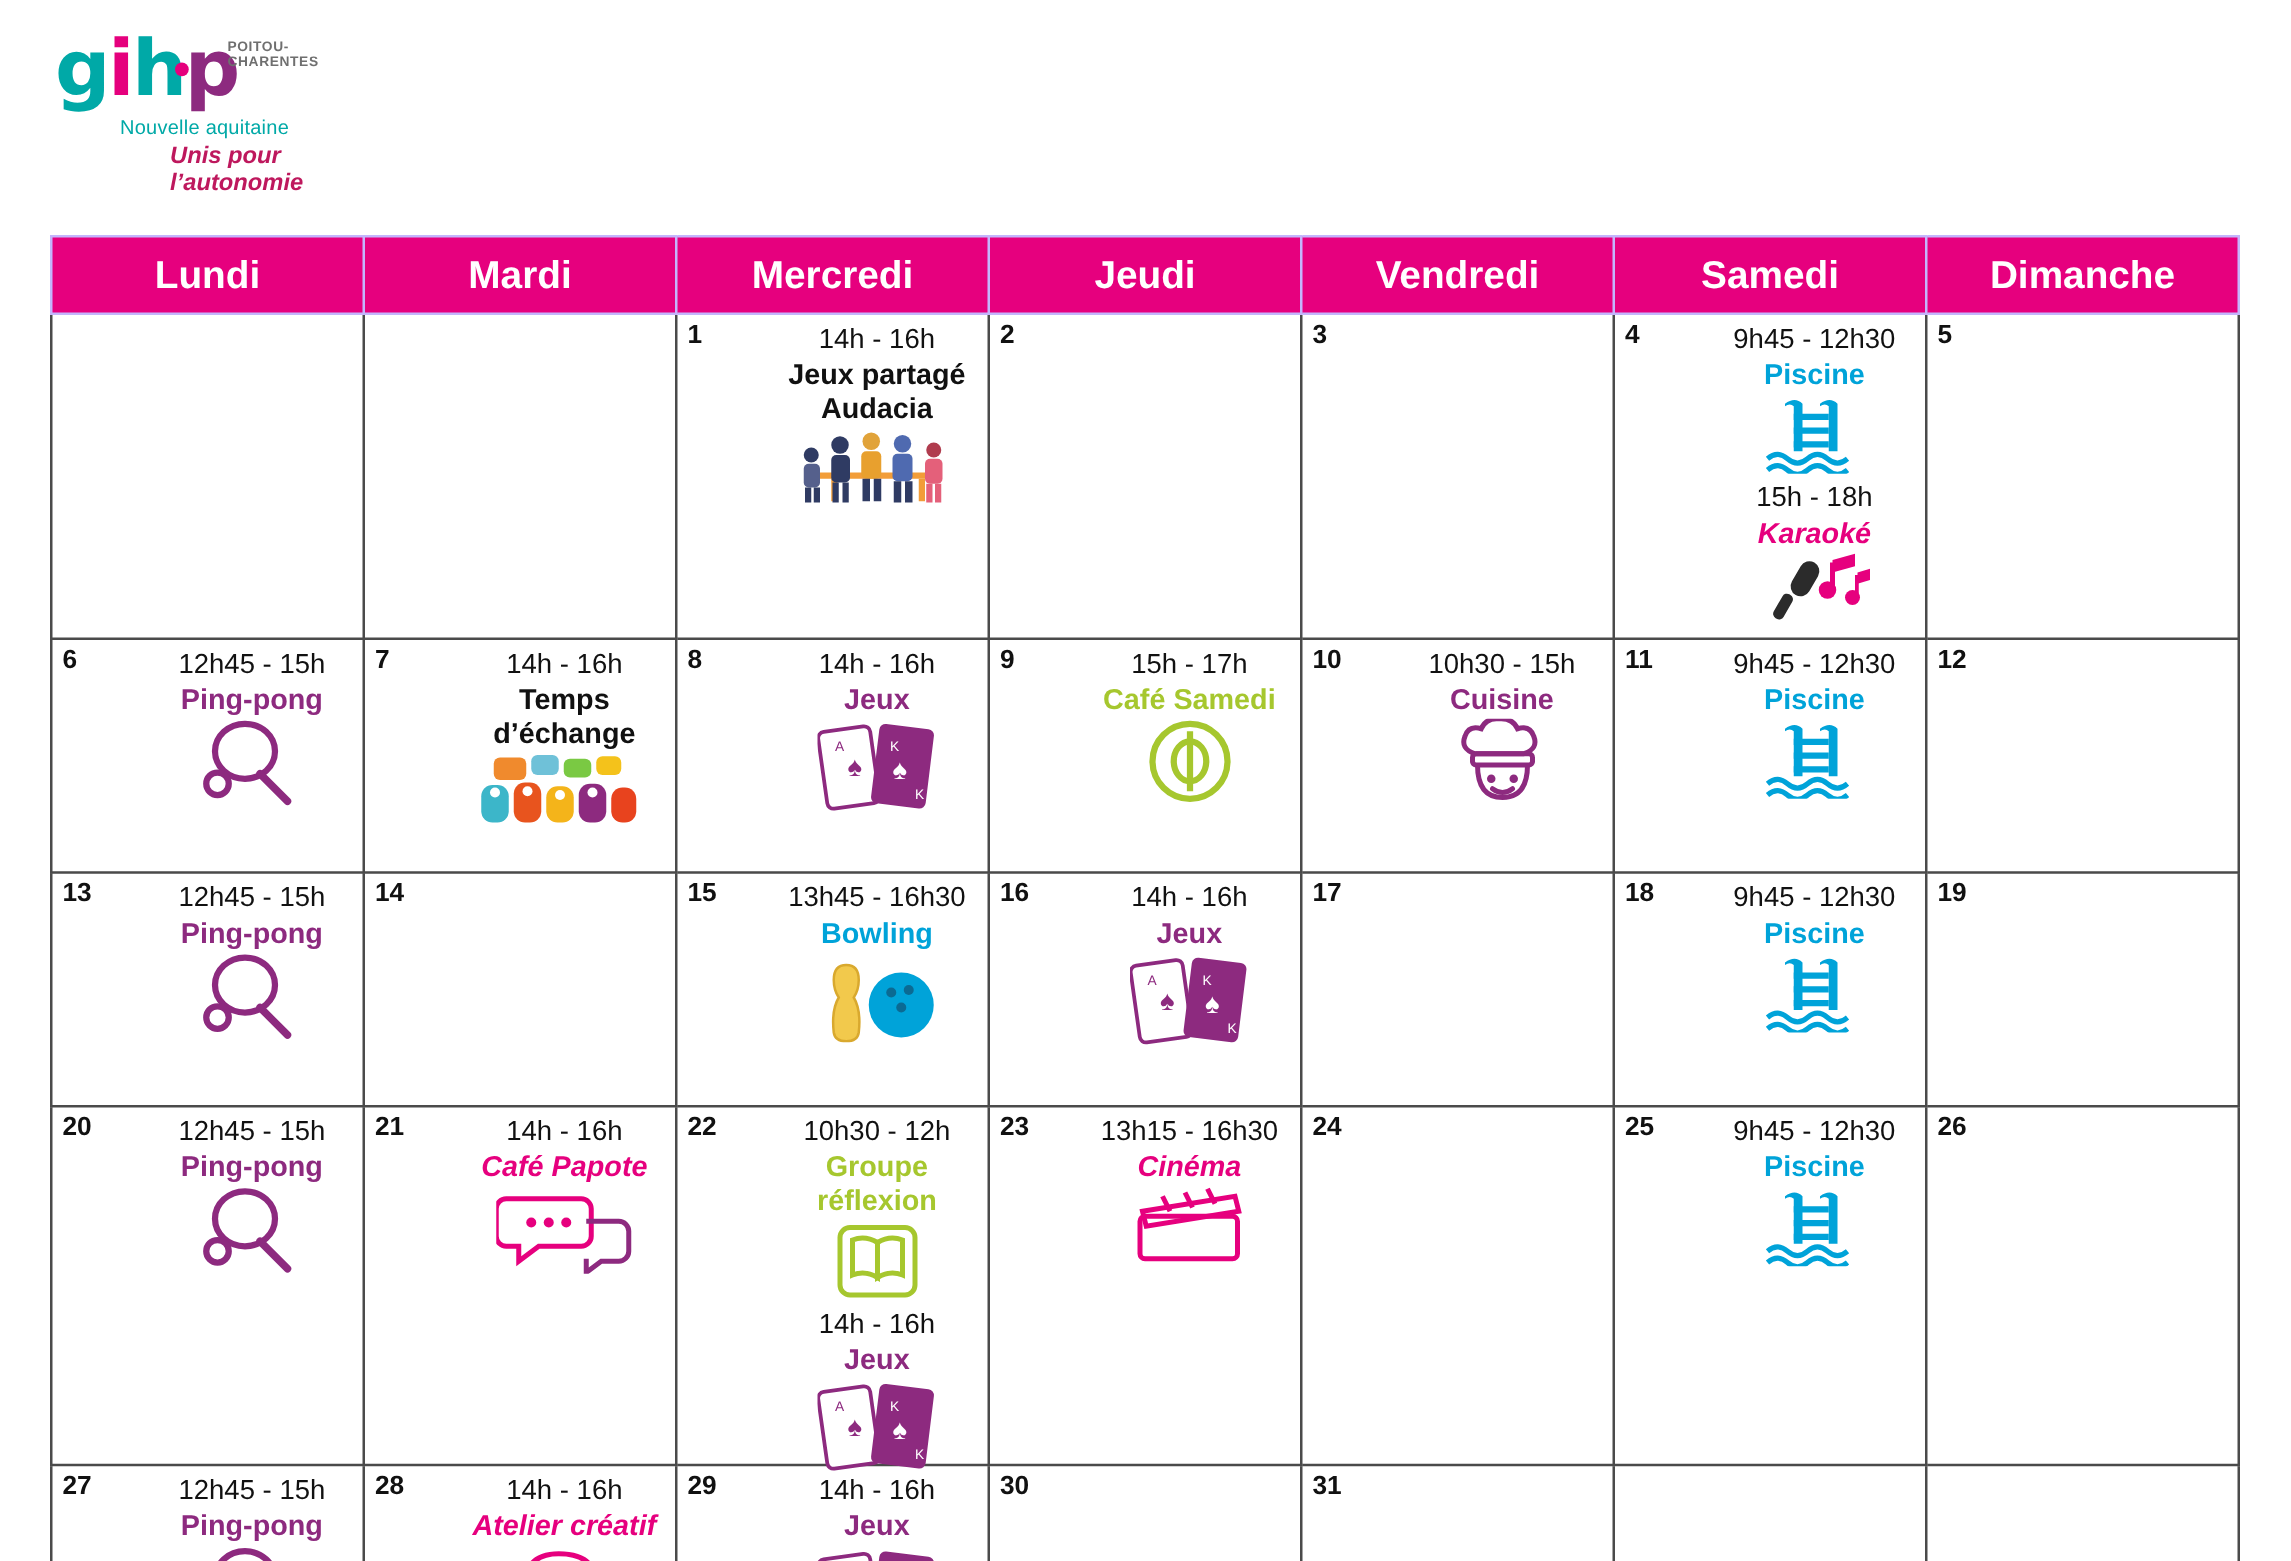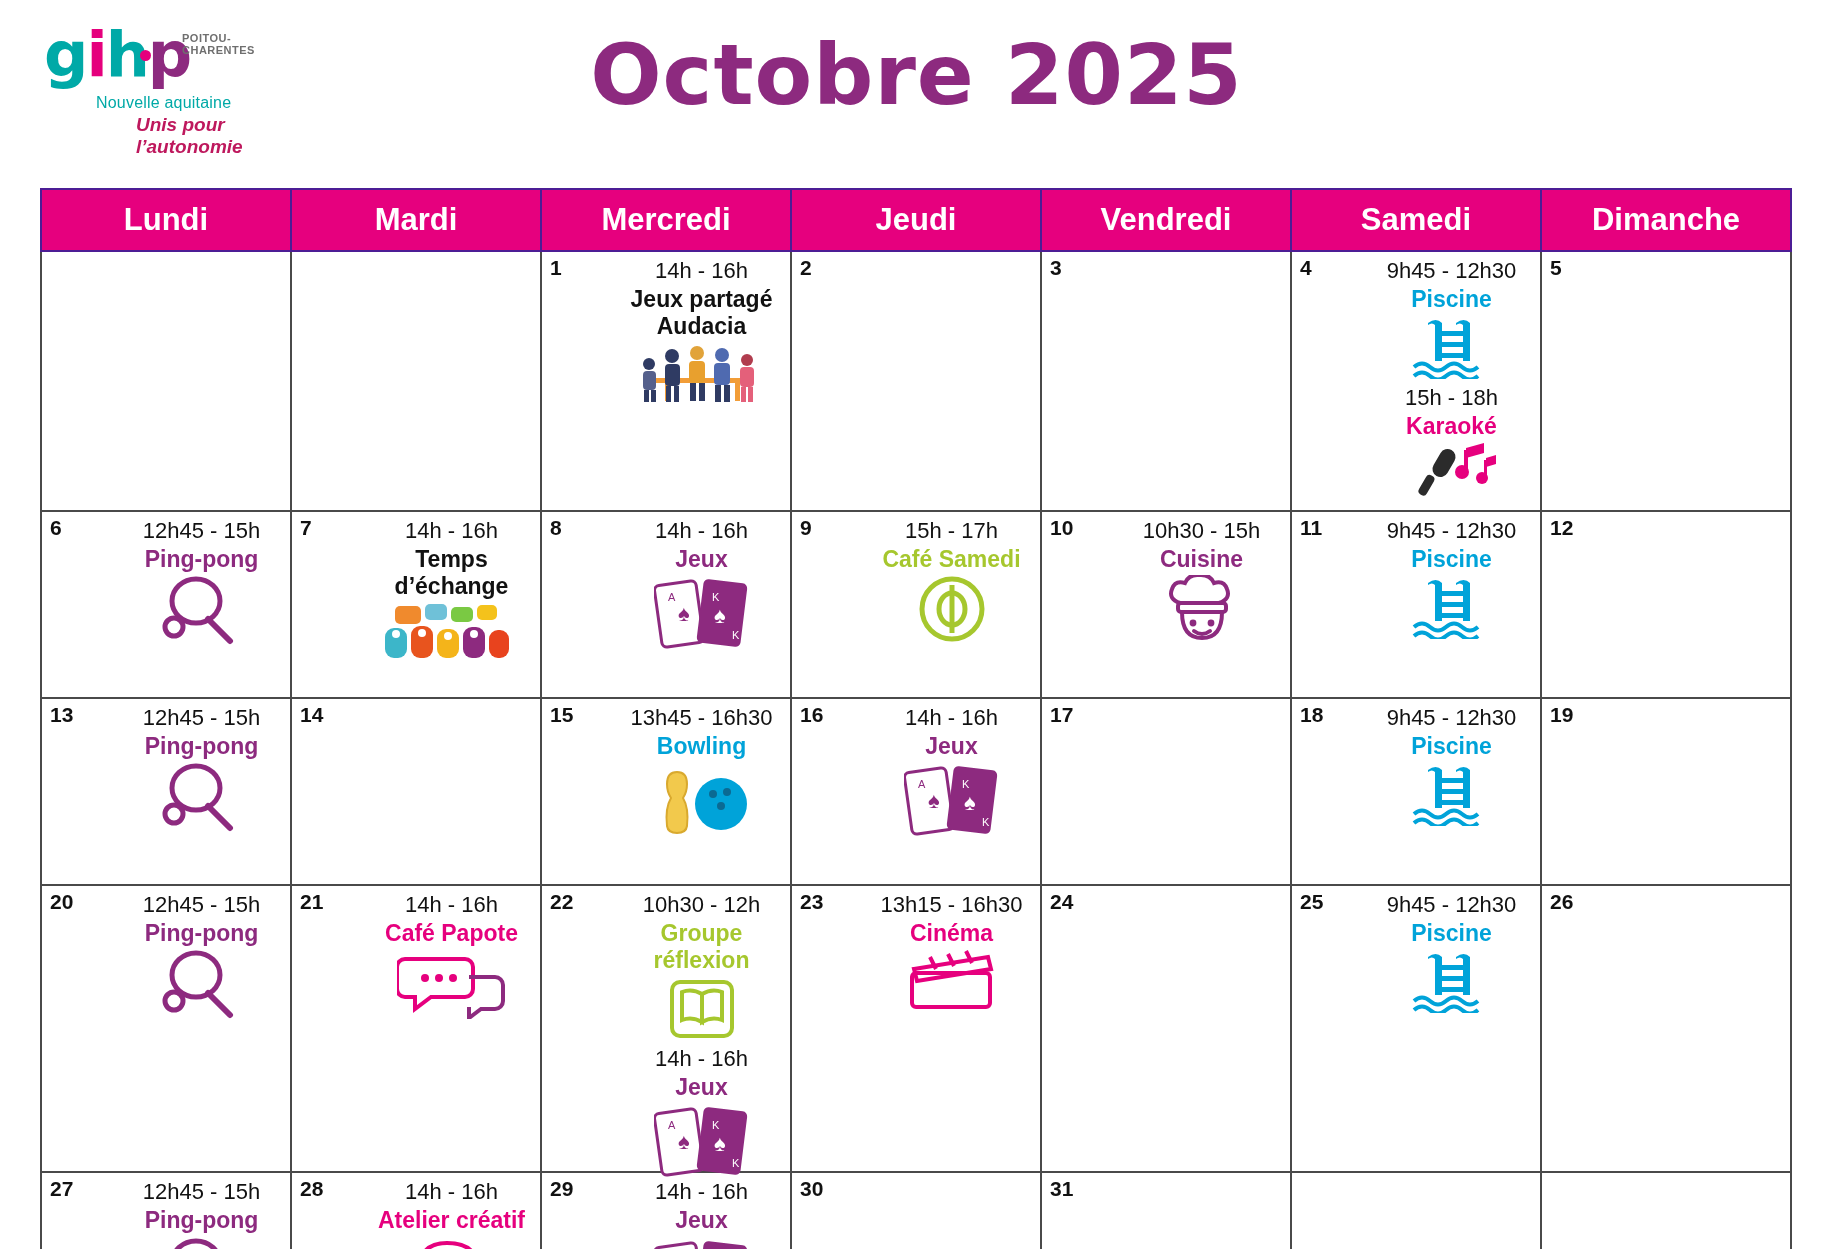--- a/index.html
+++ b/index.html
@@ -113,21 +113,21 @@
     width: 1752px;
     border-collapse: collapse;
     table-layout: fixed;
   }
   .cal th {
     background: #e6007e;
     color: #ffffff;
     font-size: 31px;
     font-weight: bold;
     height: 58px;
-    border: 2px solid #4c1d95;
+    border: 2px solid #c4b5fd;
     font-family: "Liberation Sans", sans-serif;
   }
   .cal td {
     border: 2px solid #4a4a4a;
     height: 185px;
     vertical-align: top;
     position: relative;
     padding: 0;
     width: 250px;
   }
@@ -151,21 +151,21 @@
     display: block;
     margin-bottom: 2px;
   }
   .evt {
     font-size: 23px;
     font-weight: bold;
     display: block;
     margin-bottom: 2px;
   }
   .c-purple { color: #8d2a7f; }
-  .c-pink   { color: #e6007e; }
+  .c-pink   { color: #e6007e; font-style: italic; }
   .c-blue   { color: #00a3d9; }
   .c-green  { color: #a6c72e; }
   .c-black  { color: #111111; }
 
   .icon-wrap {
     display: block;
     margin: 2px auto 0;
     height: 64px;
   }
   .icon-wrap svg { display: block; margin: 0 auto; }
@@ -181,21 +181,20 @@
     <div class="logo">
       <div class="logo-top">POITOU-CHARENTES</div>
       <div class="logo-main">
         <span class="logo-g">g</span><span class="logo-i">i</span><span class="logo-h">h</span><span class="logo-p">p</span>
       </div>
       <div class="logo-dot"></div>
       <div class="logo-sub1">Nouvelle aquitaine</div>
       <div class="logo-sub2">Unis pour l’autonomie</div>
     </div>
 
-    <div class="title">Octobre 2025</div>
 
   </div>
 
   <table class="cal">
     <thead>
       <tr>
         <th>Lundi</th>
         <th>Mardi</th>
         <th>Mercredi</th>
         <th>Jeudi</th>

